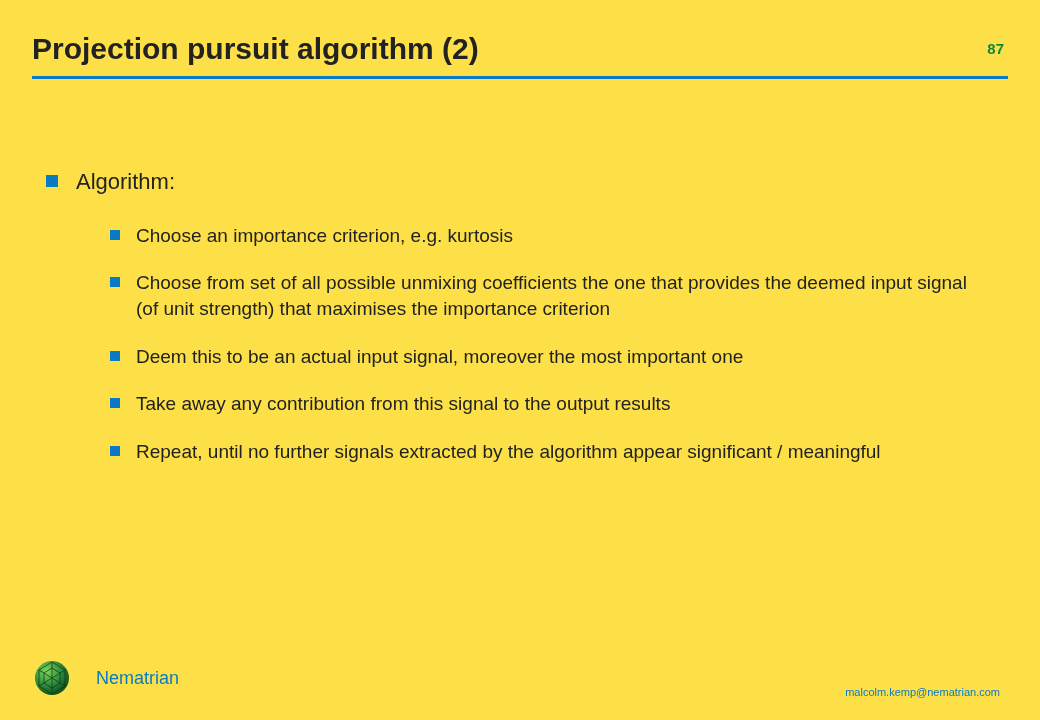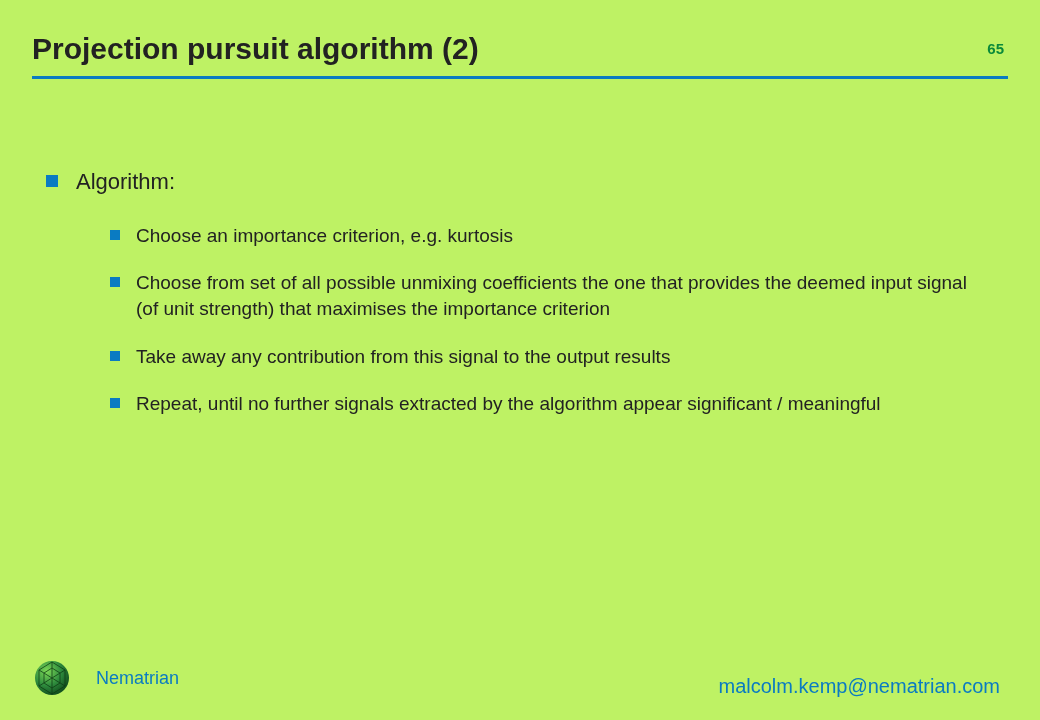--- a/index.html
+++ b/index.html
@@ -1,21 +1,21 @@
 <!DOCTYPE html>
 <html><head>
 <meta charset="utf-8">
 <style>
   * { box-sizing: border-box; margin: 0; padding: 0; }
   html, body { width: 1040px; height: 720px; font-family: Arial, Helvetica, sans-serif; background: #fff; }
   .slide {
     width: 1040px;
     height: 720px;
     position: relative;
-    background: #bef264;
+    background: #fde047;
     padding: 0;
   }
   .header {
     position: absolute;
     top: 32px;
     left: 32px;
     right: 32px;
   }
   .title {
     font-size: 30px;
@@ -96,42 +96,43 @@
     display: flex;
     align-items: center;
     gap: 24px;
   }
   .brand-name {
     color: #0a7bc2;
     font-size: 18px;
   }
   .email {
     color: #0a7bc2;
-    font-size: 20px;
+    font-size: 11px;
   }
   .logo svg { display: block; }
 </style>
 </head>
 <body>
 
 <div class="slide">
 
   <div class="header">
     <div class="title">Projection pursuit algorithm (2)</div>
-    <div class="page-num">65</div>
+    <div class="page-num">87</div>
     <div class="rule"></div>
   </div>
 
   <div class="body">
     <ul class="level1">
       <li>
         <span>Algorithm:</span>
         <ul class="level2">
           <li><span>Choose an importance criterion, e.g. kurtosis</span></li>
           <li><span>Choose from set of all possible unmixing coefficients the one that provides the deemed input signal (of unit strength) that maximises the importance criterion</span></li>
+          <li><span>Deem this to be an actual input signal, moreover the most important one</span></li>
           <li><span>Take away any contribution from this signal to the output results</span></li>
           <li><span>Repeat, until no further signals extracted by the algorithm appear significant / meaningful</span></li>
         </ul>
       </li>
     </ul>
   </div>
 
   <div class="footer">
     <div class="brand">
       <span class="logo">

